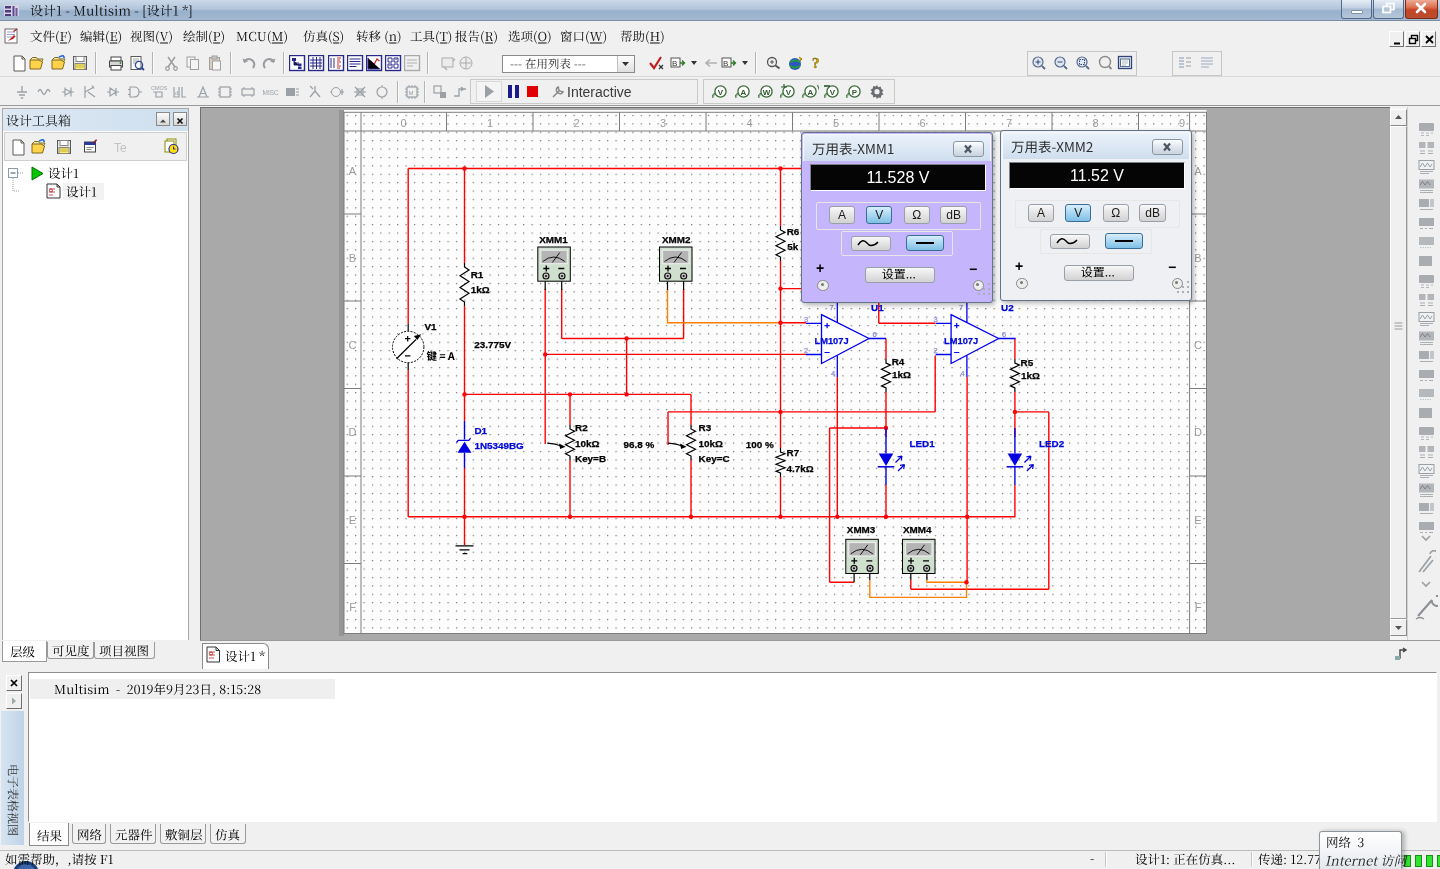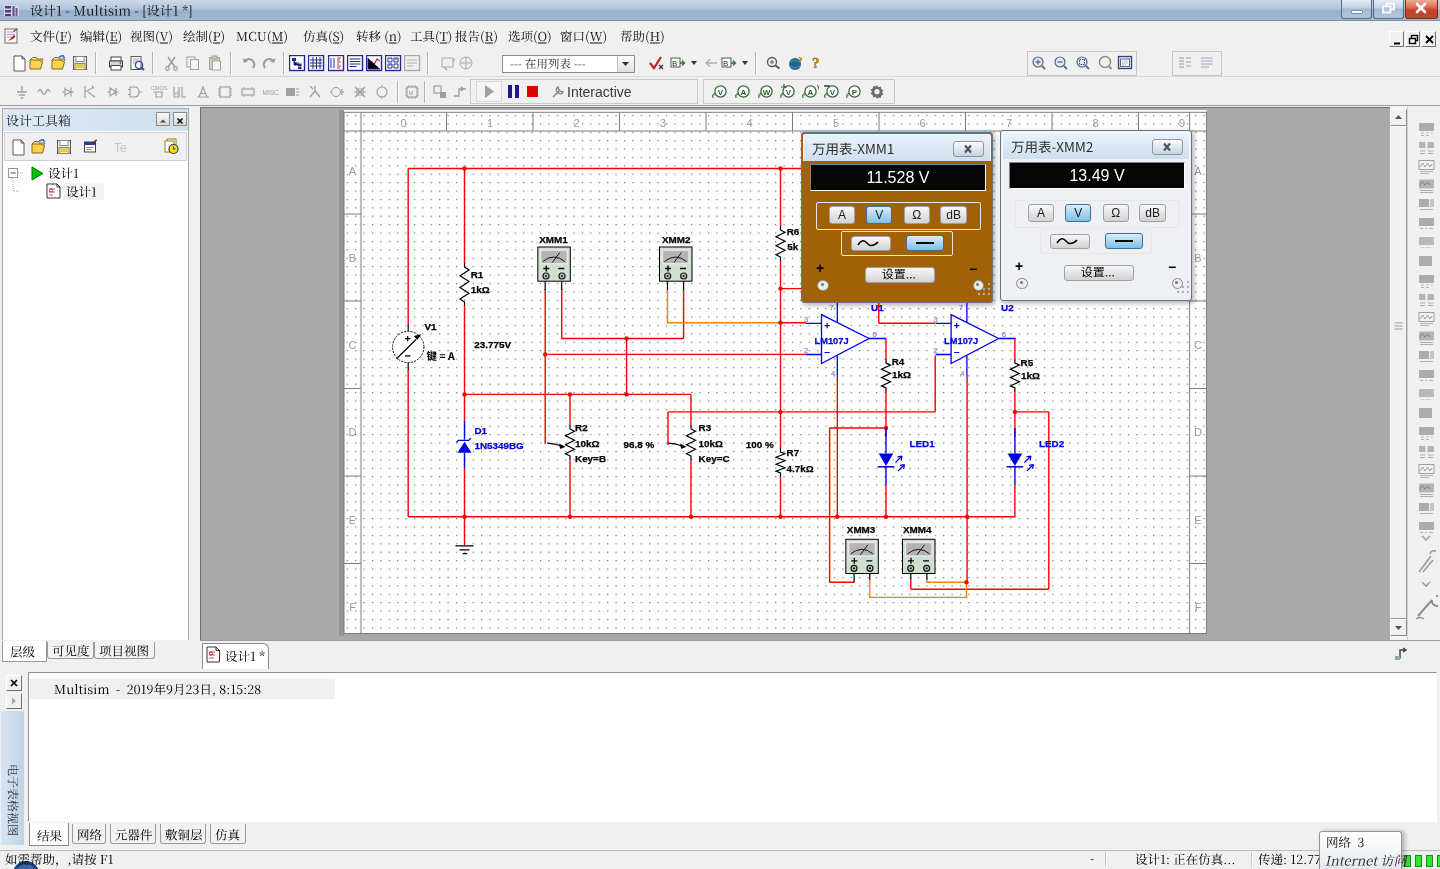--- a/index.html
+++ b/index.html
@@ -750,21 +750,21 @@
 <div class="ab" style="left:1106px;top:852px;width:1px;height:15px;background:#fff"></div>
 <div class="ab" style="left:1251px;top:852px;width:1px;height:15px;background:#c6c6c6"></div>
 <div class="ab" style="left:1252px;top:852px;width:1px;height:15px;background:#fff"></div>
 <div class="ab" style="left:1400px;top:852px;width:1px;height:15px;background:#c6c6c6"></div>
 <div class="ab" style="left:1401px;top:852px;width:1px;height:15px;background:#fff"></div>
 <div class="ab" style="left:1404px;top:855px;width:7px;height:12px;background:#2ee62e;border:1px solid #1a8a1a"></div>
 <div class="ab" style="left:1415px;top:855px;width:7px;height:12px;background:#2ee62e;border:1px solid #1a8a1a"></div>
 <div class="ab" style="left:1426px;top:855px;width:7px;height:12px;background:#2ee62e;border:1px solid #1a8a1a"></div>
 <div class="ab" style="left:1437px;top:855px;width:7px;height:12px;background:#2ee62e;border:1px solid #1a8a1a"></div>
 <div class="ab" style="left:13px;top:861px;width:26px;height:26px;border-radius:50%;border:3px solid #1b3e77;background:#3b65a6"></div>
-<div class="ab" style="z-index:60;left:801px;top:132px;width:192px;height:171px;background:#a16207;border:1px solid #64748a;border-radius:3px;box-shadow:2px 2px 5px rgba(0,0,0,.3)">
+<div class="ab" style="z-index:60;left:801px;top:132px;width:192px;height:171px;background:#c4b5fd;border:1px solid #64748a;border-radius:3px;box-shadow:2px 2px 5px rgba(0,0,0,.3)">
     <div class="ab" style="left:1px;top:1px;width:188px;height:27px;background:linear-gradient(#eaf2fb,#cfdeee);border-radius:2px 2px 0 0;border:1px solid rgba(255,255,255,.8);border-bottom:none"></div>
     <div class="ab" style="left:151px;top:8px;width:31px;height:16px;background:linear-gradient(#fdfeff,#dfe6ee 50%,#c9d3de);border:1px solid #8a96a4;border-radius:3px"><svg width="29" height="14">
         <path d="M11 3.5 L17 10.5 M17 3.5 L11 10.5" stroke="#4a5560" stroke-width="2.2"></path>
       </svg></div>
     <div class="ab" style="left:8px;top:30.5px;width:176px;height:27px;background:#050505;border:1px solid;border-color:#7b828c #fff #fff #7b828c;color:#fff;font-size:16px;text-align:center;line-height:26px;letter-spacing:0px">11.528 V</div>
     <div class="ab" style="left:14px;top:69px;width:165px;height:28px;border:1px solid #e6e6e6;border-radius:2px"></div>
     <div class="ab" style="left:26.8px;top:73px;width:26.5px;height:18px;background:linear-gradient(#f9f9f9,#e6e6e6 45%,#d2d2d4);border:1px solid #9aa0a8;border-radius:3px;font-size:12px;color:#1a1a1a;text-align:center;line-height:16px">A</div>
     <div class="ab" style="left:63.9px;top:73px;width:26.5px;height:18px;background:linear-gradient(#d9eefb,#aed9f2 45%,#7fc0e6);border:1px solid #3b6d95;border-radius:3px;font-size:12px;color:#1a1a1a;text-align:center;line-height:16px">V</div>
     <div class="ab" style="left:101.6px;top:73px;width:26.5px;height:18px;background:linear-gradient(#f9f9f9,#e6e6e6 45%,#d2d2d4);border:1px solid #9aa0a8;border-radius:3px;font-size:12px;color:#1a1a1a;text-align:center;line-height:16px">Ω</div>
     <div class="ab" style="left:138.4px;top:73px;width:26.5px;height:18px;background:linear-gradient(#f9f9f9,#e6e6e6 45%,#d2d2d4);border:1px solid #9aa0a8;border-radius:3px;font-size:12px;color:#1a1a1a;text-align:center;line-height:16px">dB</div>
@@ -791,21 +791,21 @@
       <rect x="7" y="7" width="2" height="2" fill="#a9b0b8"></rect>
       <rect x="12" y="7" width="2" height="2" fill="#a9b0b8"></rect>
       <rect x="12" y="2" width="2" height="2" fill="#a9b0b8"></rect>
     </svg>
   </div>
 <div class="ab" style="z-index:60;left:1000px;top:130px;width:192px;height:171px;background:#eef0f3;border:1px solid #64748a;border-radius:3px;box-shadow:2px 2px 5px rgba(0,0,0,.3)">
     <div class="ab" style="left:1px;top:1px;width:188px;height:27px;background:linear-gradient(#eaf2fb,#cfdeee);border-radius:2px 2px 0 0;border:1px solid rgba(255,255,255,.8);border-bottom:none"></div>
     <div class="ab" style="left:151px;top:8px;width:31px;height:16px;background:linear-gradient(#fdfeff,#dfe6ee 50%,#c9d3de);border:1px solid #8a96a4;border-radius:3px"><svg width="29" height="14">
         <path d="M11 3.5 L17 10.5 M17 3.5 L11 10.5" stroke="#4a5560" stroke-width="2.2"></path>
       </svg></div>
-    <div class="ab" style="left:8px;top:30.5px;width:176px;height:27px;background:#050505;border:1px solid;border-color:#7b828c #fff #fff #7b828c;color:#fff;font-size:16px;text-align:center;line-height:26px;letter-spacing:0px">13.49 V</div>
+    <div class="ab" style="left:8px;top:30.5px;width:176px;height:27px;background:#050505;border:1px solid;border-color:#7b828c #fff #fff #7b828c;color:#fff;font-size:16px;text-align:center;line-height:26px;letter-spacing:0px">11.52 V</div>
     <div class="ab" style="left:14px;top:69px;width:165px;height:28px;border:1px solid #e6e6e6;border-radius:2px"></div>
     <div class="ab" style="left:26.8px;top:73px;width:26.5px;height:18px;background:linear-gradient(#f9f9f9,#e6e6e6 45%,#d2d2d4);border:1px solid #9aa0a8;border-radius:3px;font-size:12px;color:#1a1a1a;text-align:center;line-height:16px">A</div>
     <div class="ab" style="left:63.9px;top:73px;width:26.5px;height:18px;background:linear-gradient(#d9eefb,#aed9f2 45%,#7fc0e6);border:1px solid #3b6d95;border-radius:3px;font-size:12px;color:#1a1a1a;text-align:center;line-height:16px">V</div>
     <div class="ab" style="left:101.6px;top:73px;width:26.5px;height:18px;background:linear-gradient(#f9f9f9,#e6e6e6 45%,#d2d2d4);border:1px solid #9aa0a8;border-radius:3px;font-size:12px;color:#1a1a1a;text-align:center;line-height:16px">Ω</div>
     <div class="ab" style="left:138.4px;top:73px;width:26.5px;height:18px;background:linear-gradient(#f9f9f9,#e6e6e6 45%,#d2d2d4);border:1px solid #9aa0a8;border-radius:3px;font-size:12px;color:#1a1a1a;text-align:center;line-height:16px">dB</div>
     <div class="ab" style="left:39px;top:97.5px;width:112px;height:25px;border:1px solid #e6e6e6;border-radius:2px"></div>
     <div class="ab" style="left:48.6px;top:102.5px;width:40.5px;height:15.5px;background:linear-gradient(#f9f9f9,#e6e6e6 45%,#d2d2d4);border:1px solid #9aa0a8;border-radius:3px;font-size:12px;color:#1a1a1a;text-align:center;line-height:16px"><svg width="38" height="13">
         <path d="M6 8 Q10.5 0.5 15 6 Q17 8.5 19 8.5 Q23 8.5 26 5" fill="none" stroke="#000" stroke-width="1.5"></path>
       </svg></div>
     <div class="ab" style="left:103.7px;top:102.3px;width:38.5px;height:16px;background:linear-gradient(#d9eefb,#aed9f2 45%,#7fc0e6);border:1px solid #3b6d95;border-radius:3px;font-size:12px;color:#1a1a1a;text-align:center;line-height:16px"><svg width="36" height="14">

